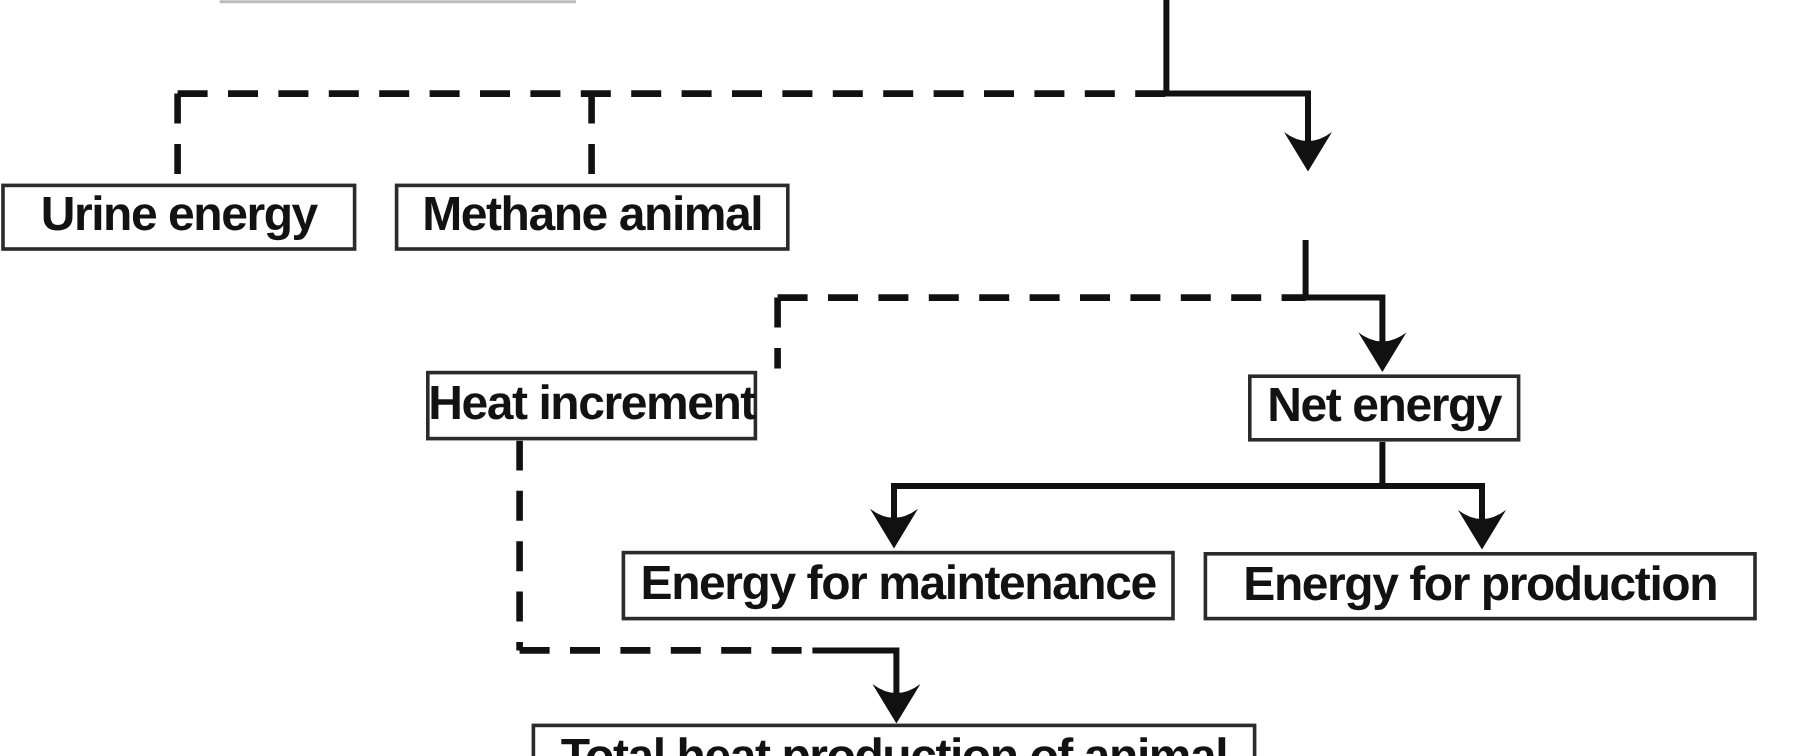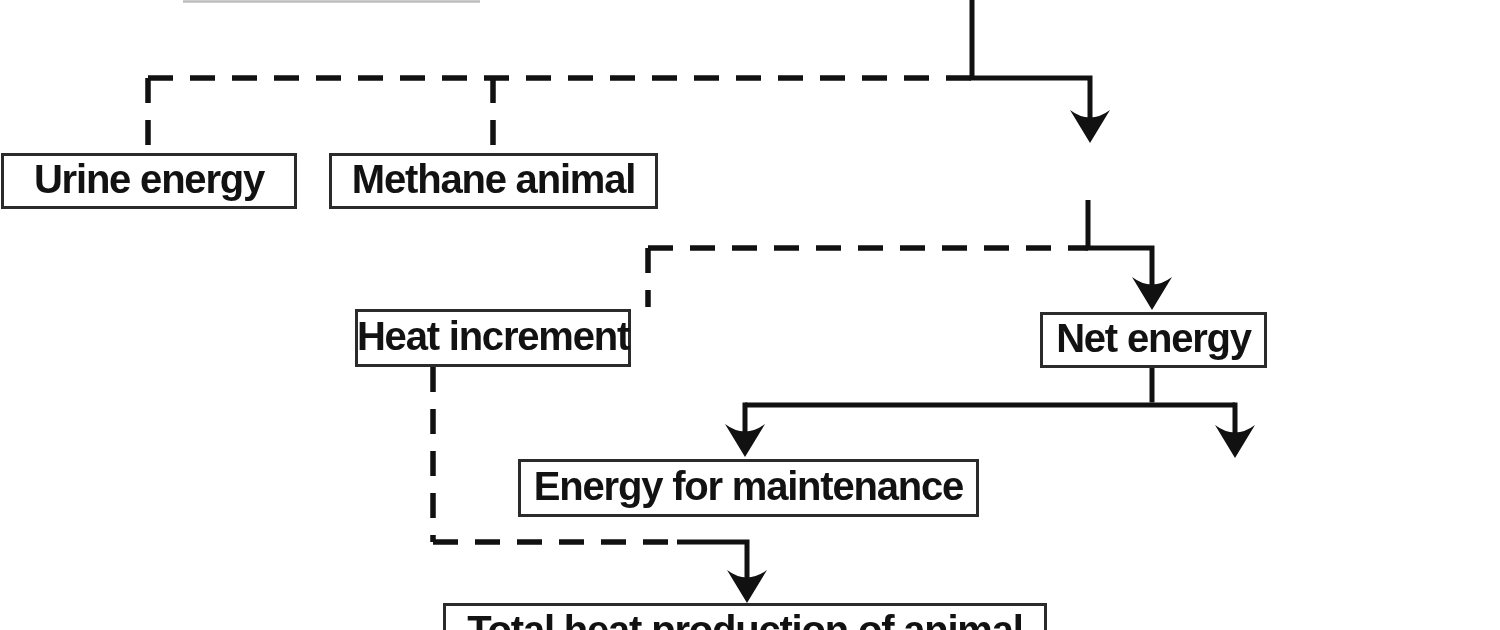--- a/index.html
+++ b/index.html
@@ -108,18 +108,21 @@
   </div>
 
   <div class="node" id="node-maintenance">
     <span>Energy for maintenance</span>
   </div>
 
   <div class="node" id="node-net">
     <span>Net energy</span>
   </div>
 
+  <div class="node" id="node-production">
+    <span>Energy for production</span>
+  </div>
 
   <div class="node" id="node-total">
     <span>Total heat production of animal</span>
   </div>
 
 </div>
 
 </body></html>

